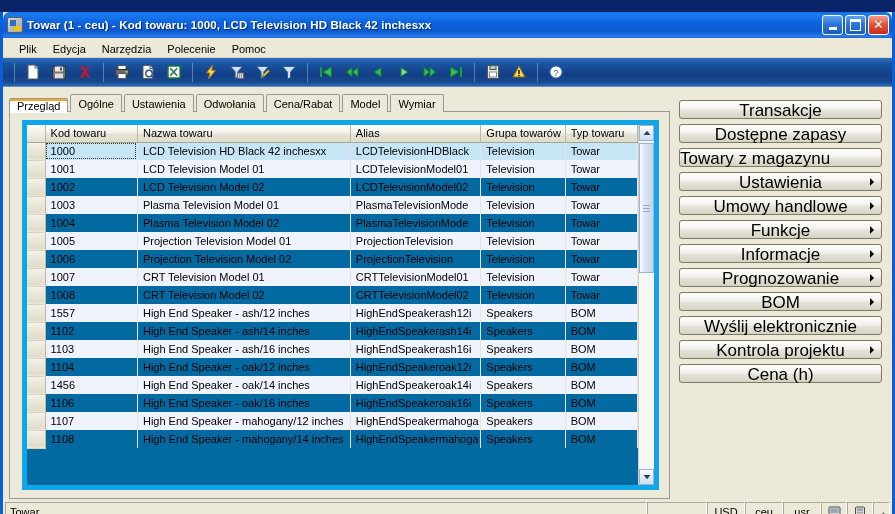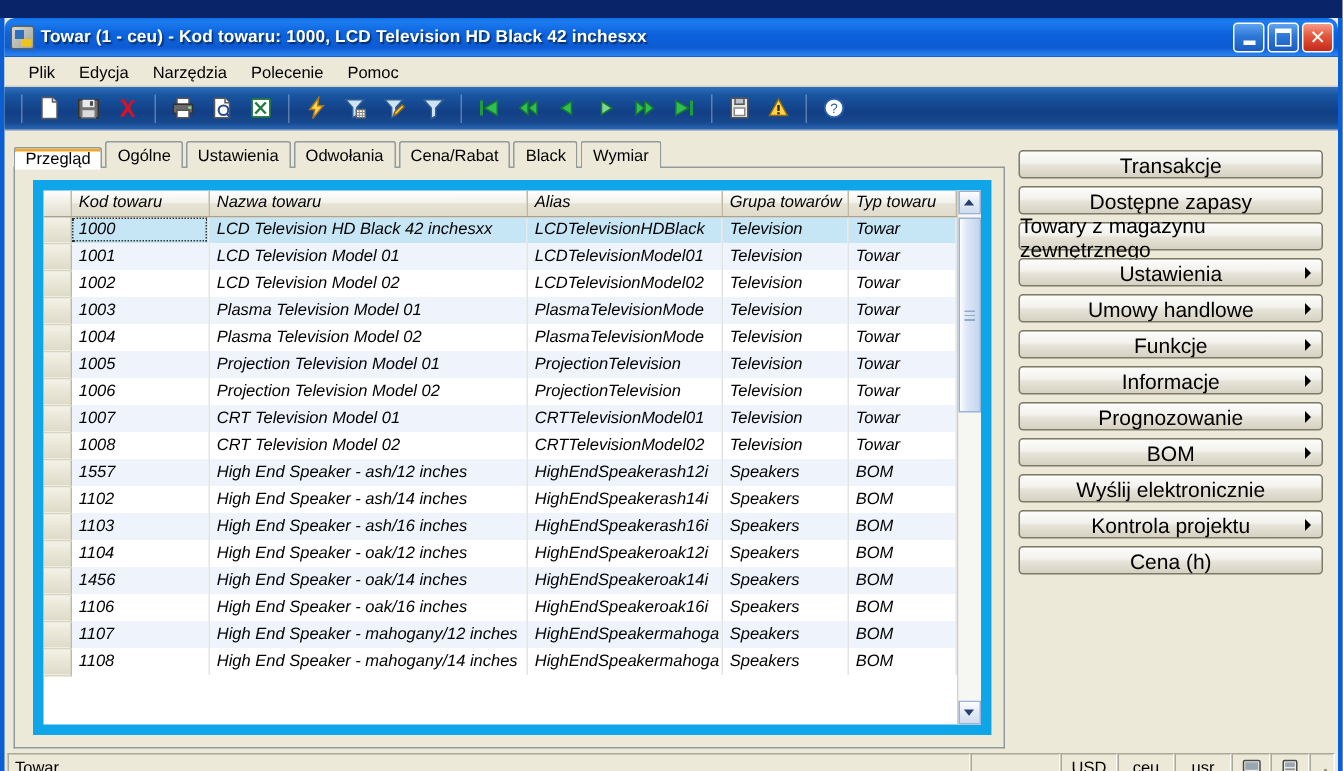--- a/index.html
+++ b/index.html
@@ -106,21 +106,21 @@
   }
   .tab.active:after{content:"";position:absolute;left:0;right:0;bottom:-1px;height:1px;background:#fff;}
 
   
   .gridwrap{
     flex:1 1 auto;background:#ECE9D8;border:1px solid #919B9C;border-top:none;
     padding:8px 10px 8px 12px;box-sizing:border-box;min-height:0;display:flex;
   }
   .grid{
     flex:1 1 auto;display:flex;flex-direction:column;min-height:0;
-    border:7px solid #0ea5e9;background:#ffffff;box-sizing:border-box;font-style:italic;
+    border:5px solid #0ea5e9;background:#0369a1;box-sizing:border-box;
   }
   .gridinner{flex:1 1 auto;display:flex;min-height:0;}
   .gcols{flex:1 1 auto;display:flex;flex-direction:column;min-width:0;overflow:hidden;}
   table.g{border-collapse:collapse;width:100%;table-layout:fixed;}
   table.g th{
     background:linear-gradient(180deg,#FFFFFF 0%,#F2F1EA 48%,#E6E3D6 52%,#DFDCCB 100%);
     border-right:1px solid #BDB9A4;border-bottom:1px solid #A8A48F;
     font-weight:normal;font-size:11px;text-align:left;
     padding:2px 5px;height:17px;box-sizing:border-box;color:#000;
     white-space:nowrap;overflow:hidden;
@@ -164,22 +164,22 @@
 
   
   .rightcol{
     flex:0 0 216px;width:216px;padding:7px 4px 0 9px;box-sizing:border-box;
     display:flex;flex-direction:column;gap:5px;
   }
   .rbtn{
     height:19px;flex:0 0 19px;box-sizing:border-box;
     background:linear-gradient(180deg,#FDFDFD 0%,#F2F1EC 45%,#E6E3D8 55%,#D6D2C2 100%);
     border:1px solid #7D7A68;border-radius:3px;
-    display:flex;align-items:center;justify-content:center;position:relative;
-    font-size:14px;color:#000;
+    display:flex;justify-content:center;position:relative;
+    font-size:17px;color:#000;
   }
   .rbtn.disabled{color:#ACA899;text-shadow:1px 1px 0 #fff;}
   .rbtn .arrow{
     position:absolute;right:7px;top:50%;transform:translateY(-50%);
     width:0;height:0;border-left:4px solid #000;
     border-top:4px solid transparent;border-bottom:4px solid transparent;
   }
 
   
   .statusbar{
@@ -382,21 +382,21 @@
         <div class="tab">
             <span>Ustawienia</span>
           </div>
         <div class="tab">
             <span>Odwołania</span>
           </div>
         <div class="tab">
             <span>Cena/Rabat</span>
           </div>
         <div class="tab">
-            <span>Black</span>
+            <span>Model</span>
           </div>
         <div class="tab">
             <span>Wymiar</span>
           </div>
       </div>
 
       <div class="gridwrap">
         <div class="grid">
           <div class="gridinner">
             <div class="gcols">

